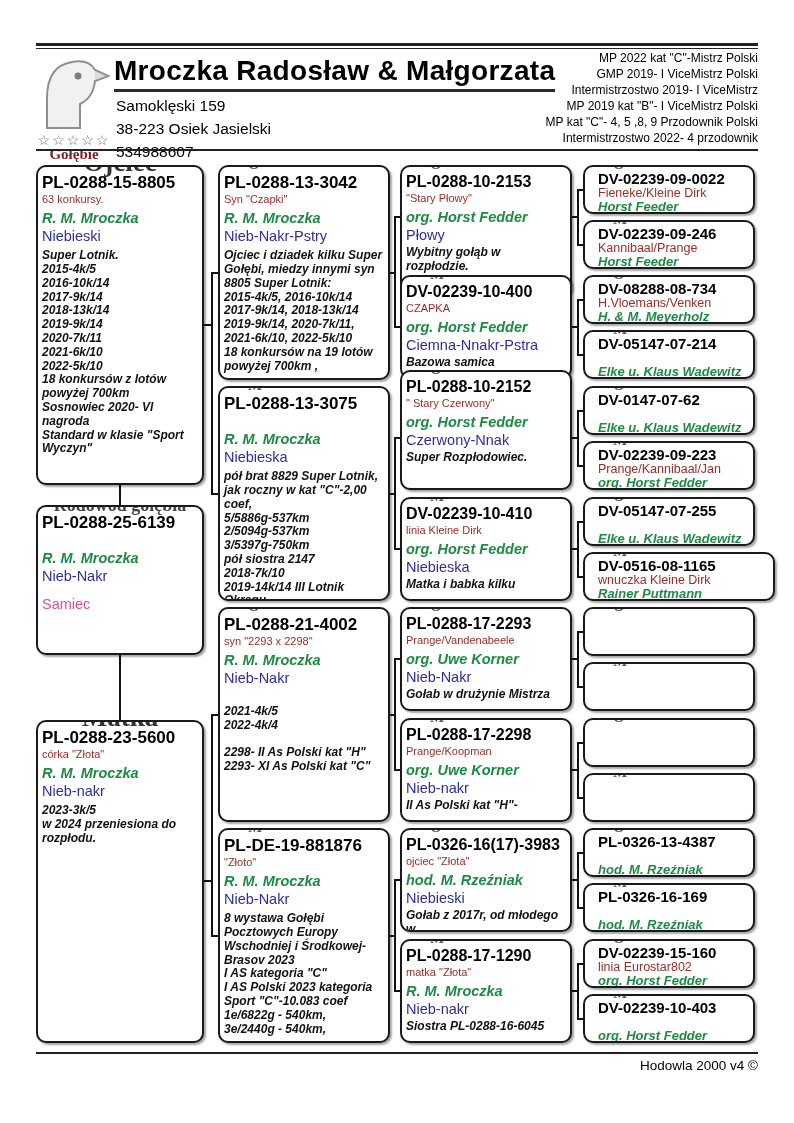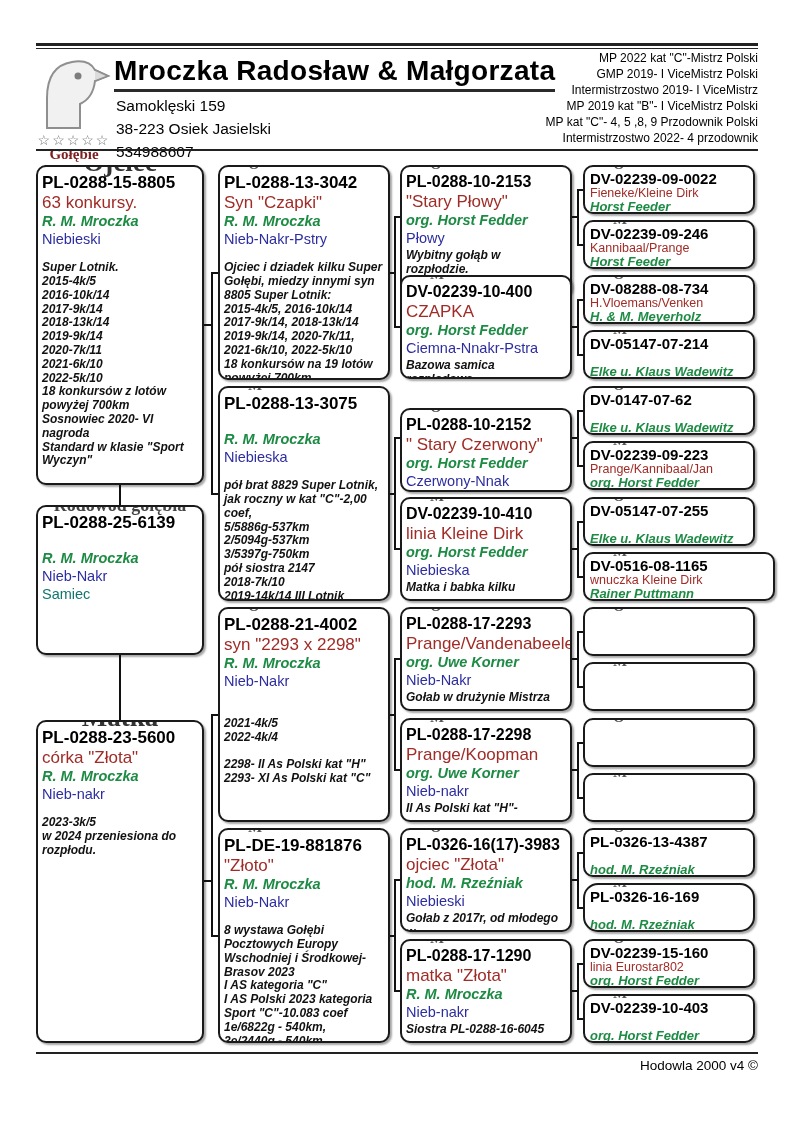--- a/index.html
+++ b/index.html
@@ -19,30 +19,30 @@
   .pbox{position:absolute;background:#fff;border:2px solid #1a1a1a;border-radius:10px;
         box-shadow:2px 2px 2px rgba(0,0,0,.35);padding:5px 4px;box-sizing:border-box;overflow:hidden;}
   .sexlab{position:absolute;top:-10px;left:22px;background:#fff;padding:0 6px;
           font-family:"Liberation Serif",serif;font-weight:bold;font-size:15px;color:#555;line-height:1;}
   .legend{position:absolute;top:-18px;left:50%;transform:translateX(-50%);background:#fff;padding:0 8px;
           font-family:"Liberation Serif",serif;font-weight:bold;font-size:27px;color:#333;white-space:nowrap;line-height:1;}
   .legend.small{font-size:18px;top:-11px;color:#444;}
   .ring{font-size:16px;font-weight:bold;color:#000;line-height:1.25;}
   .gen1 .ring,.gen2 .ring{font-size:17px;}
   .gen4 .ring{font-size:15px;line-height:1.15;}
-  .pname{font-size:17px;color:#a02c27;min-height:17px;line-height:1.18;}
+  .pname{font-size:11px;color:#a02c27;min-height:17px;line-height:1.18;}
   .gen4 .pname{font-size:12.5px;min-height:13px;line-height:1.05;}
   .breeder{font-size:14.5px;color:#1d8b44;font-weight:bold;font-style:italic;line-height:1.18;}
   .gen4 .breeder{font-size:13px;margin-top:auto;line-height:1.1;}
   .colorline{font-size:14.5px;color:#2d2da0;line-height:1.3;}
-  .sexline{font-size:14.5px;color:#0f766e;margin-top:0;}
+  .sexline{font-size:14.5px;color:#ec4899;margin-top:10px;}
   .info{font-size:12px;font-weight:bold;font-style:italic;color:#111;line-height:1.15;
-        white-space:pre-line;margin-top:12px;}
+        white-space:pre-line;margin-top:3px;}
   .gen3 .info{margin-top:1px;}
-  .gen4{display:flex;flex-direction:column;padding:3px 8px 4px 5px;justify-content:space-between;}
+  .gen4{display:flex;flex-direction:column;padding:3px 8px 4px 13px;justify-content:space-between;}
   .cline{position:absolute;background:#111;}
   .software{position:absolute;right:36px;top:1058px;font-size:13.5px;}
 </style>
 </head>
 <body>
 
 <div class="page">
 
   <div class="rule" style="left:36px;top:43px;width:722px;height:3px;"></div>
   <div class="rule" style="left:36px;top:48px;width:722px;height:1px;"></div>
@@ -187,21 +187,21 @@
         <div class="info">Wybitny gołąb w rozpłodzie.</div>
       </div>
       <div class="pbox gen3" style="left: 400px; top: 275px; width: 172px; height: 104px;">
         <span class="sexlab">M</span>
         <div class="ring">DV-02239-10-400</div>
         <div class="pname">CZAPKA</div>
         <div class="breeder">org. Horst Fedder</div>
         <div class="colorline">Ciemna-Nnakr-Pstra</div>
         <div class="info">Bazowa samica rozpłodowa.</div>
       </div>
-      <div class="pbox gen3" style="left: 400px; top: 408px; width: 172px; height: 84px;">
+      <div class="pbox gen3" style="left: 400px; top: 370px; width: 172px; height: 120px;">
         <span class="sexlab">O</span>
         <div class="ring">PL-0288-10-2152</div>
         <div class="pname">" Stary Czerwony"</div>
         <div class="breeder">org. Horst Fedder</div>
         <div class="colorline">Czerwony-Nnak</div>
         <div class="info">Super Rozpłodowiec.</div>
       </div>
       <div class="pbox gen3" style="left: 400px; top: 497px; width: 172px; height: 104px;">
         <span class="sexlab">M</span>
         <div class="ring">DV-02239-10-410</div>
@@ -313,21 +313,21 @@
         <div class="ring"></div>
         <div class="pname"></div>
         <div class="breeder"></div>
       </div>
       <div class="pbox gen4" style="left: 583px; top: 828px; width: 172px; height: 49px;">
         <span class="sexlab">O</span>
         <div class="ring">PL-0326-13-4387</div>
         <div class="pname"></div>
         <div class="breeder">hod. M. Rzeźniak</div>
       </div>
-      <div class="pbox gen4" style="left: 583px; top: 883px; width: 172px; height: 49px; border-radius: 15px;">
+      <div class="pbox gen4" style="left: 583px; top: 883px; width: 172px; height: 49px;">
         <span class="sexlab">M</span>
         <div class="ring">PL-0326-16-169</div>
         <div class="pname"></div>
         <div class="breeder">hod. M. Rzeźniak</div>
       </div>
       <div class="pbox gen4" style="left: 583px; top: 939px; width: 172px; height: 49px;">
         <span class="sexlab">O</span>
         <div class="ring">DV-02239-15-160</div>
         <div class="pname">linia Eurostar802</div>
         <div class="breeder">org. Horst Fedder</div>

